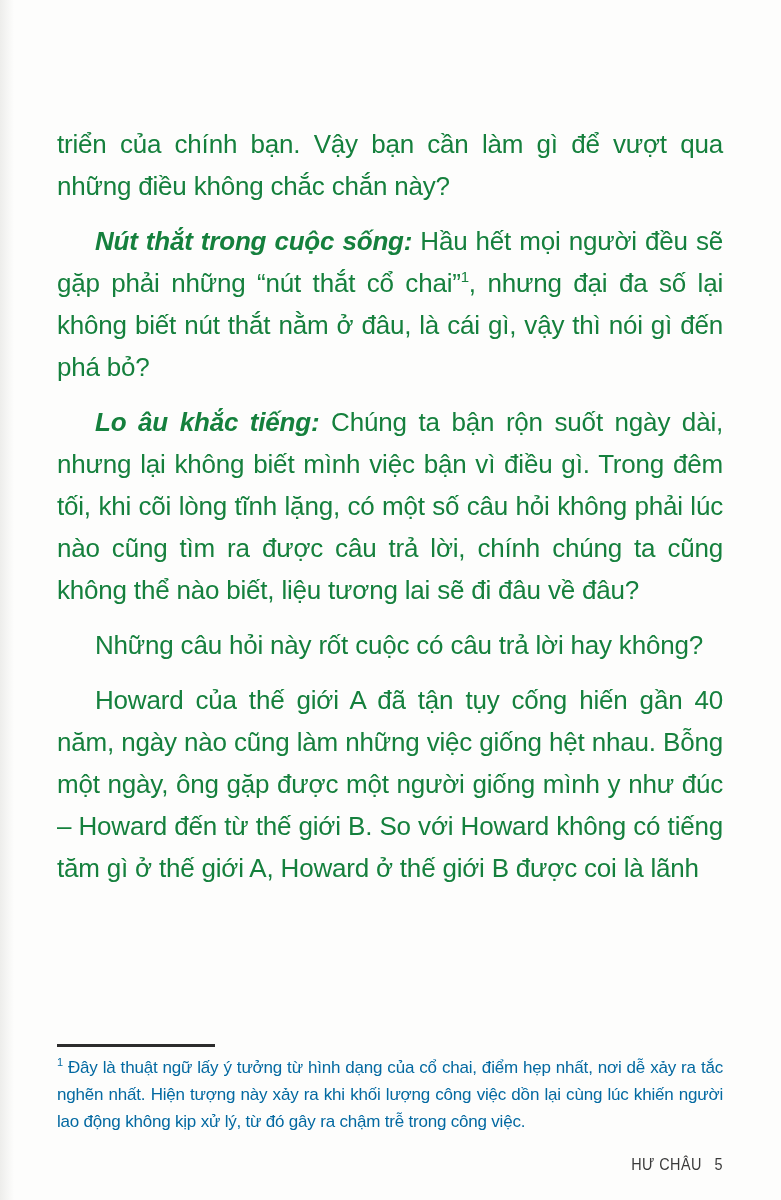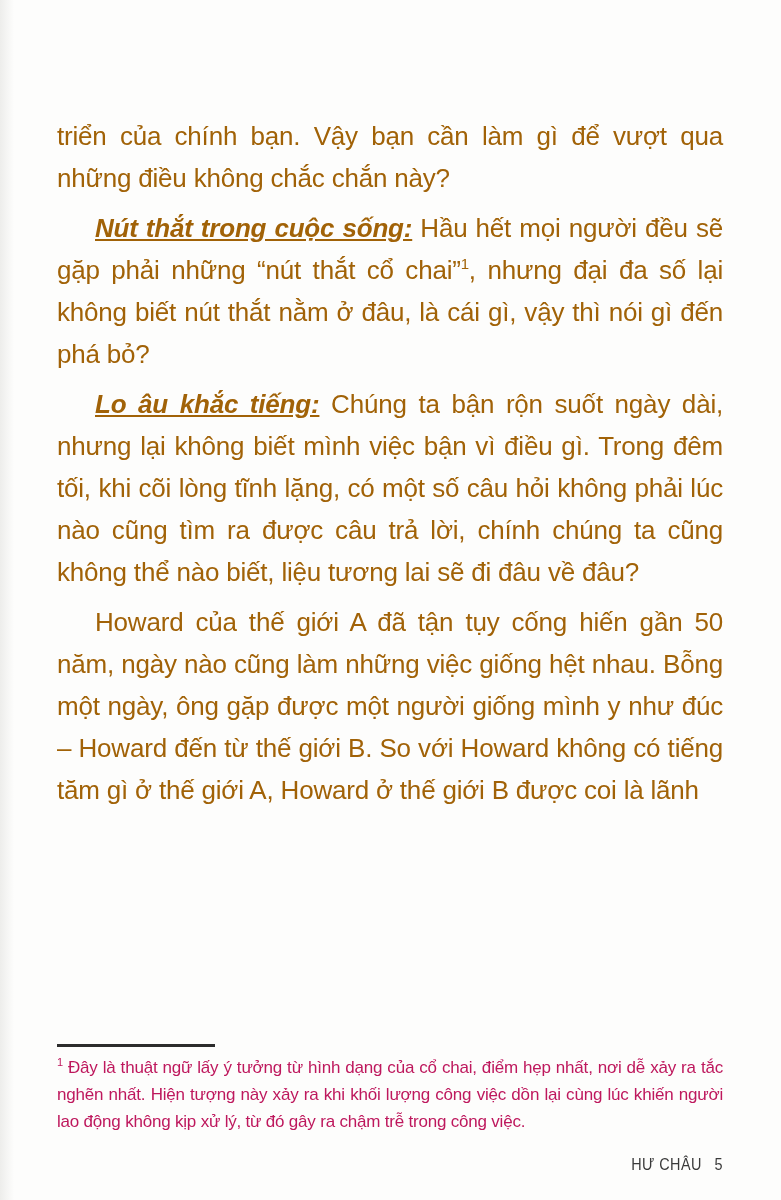--- a/index.html
+++ b/index.html
@@ -24,33 +24,32 @@
     background: linear-gradient(to right, #e9e9e7, rgba(255,255,255,0));
     opacity: 0.8;
   }
   .content {
     position: absolute;
     left: 57px;
     top: 110px;
     width: 666px;
   }
   .content p {
-    margin: 5px 0 8px 0;
+    margin: 13px 0 8px 0;
     font-size: 26px;
     line-height: 42px;
     letter-spacing: -0.2px;
     text-align: justify;
     text-align-last: left;
-    color: #a16207;
+    color: #15803d;
   }
   .indent { text-indent: 38px; }
   .lead {
     font-weight: bold;
     font-style: italic;
-    text-decoration: underline;
   }
   .book-title { font-style: italic; }
   sup.fn-ref {
     font-size: 15px;
     line-height: 0;
     vertical-align: super;
   }
   .footnote-rule {
     position: absolute;
     left: 57px;
@@ -62,21 +61,21 @@
   .footnote {
     position: absolute;
     left: 57px;
     top: 1054px;
     width: 666px;
     font-size: 17px;
     line-height: 27px;
     letter-spacing: -0.2px;
     text-align: justify;
     text-align-last: left;
-    color: #be185d;
+    color: #0369a1;
   }
   .footnote sup.fn-ref { font-size: 11px; }
   .page-footer {
     position: absolute;
     right: 58px;
     top: 1156px;
     display: flex;
     align-items: baseline;
     gap: 14px;
     font-size: 16px;
@@ -100,24 +99,27 @@
     </p>
 
     <p class="indent">
       <span class="lead">Nút thắt trong cuộc sống:</span><span> Hầu hết mọi người đều sẽ gặp phải những “nút thắt cổ chai”</span><sup class="fn-ref">1</sup><span>, nhưng đại đa số lại không biết nút thắt nằm ở đâu, là cái gì, vậy thì nói gì đến phá bỏ?</span>
     </p>
 
     <p class="indent">
       <span class="lead">Lo âu khắc tiếng:</span><span> Chúng ta bận rộn suốt ngày dài, nhưng lại không biết mình việc bận vì điều gì. Trong đêm tối, khi cõi lòng tĩnh lặng, có một số câu hỏi không phải lúc nào cũng tìm ra được câu trả lời, chính chúng ta cũng không thể nào biết, liệu tương lai sẽ đi đâu về đâu?</span>
     </p>
 
+    <p class="indent">
+      <span>Những câu hỏi này rốt cuộc có câu trả lời hay không?</span>
+    </p>
 
 
     <p class="indent">
-      <span>Howard của thế giới A đã tận tụy cống hiến gần 50 năm, ngày nào cũng làm những việc giống hệt nhau. Bỗng một ngày, ông gặp được một người giống mình y như đúc – Howard đến từ thế giới B. So với Howard không có tiếng tăm gì ở thế giới A, Howard ở thế giới B được coi là lãnh</span>
+      <span>Howard của thế giới A đã tận tụy cống hiến gần 40 năm, ngày nào cũng làm những việc giống hệt nhau. Bỗng một ngày, ông gặp được một người giống mình y như đúc – Howard đến từ thế giới B. So với Howard không có tiếng tăm gì ở thế giới A, Howard ở thế giới B được coi là lãnh</span>
     </p>
 
   </div>
 
   <div class="footnote-rule"></div>
 
   <div class="footnote">
     <sup class="fn-ref">1</sup><span> Đây là thuật ngữ lấy ý tưởng từ hình dạng của cổ chai, điểm hẹp nhất, nơi dễ xảy ra tắc nghẽn nhất. Hiện tượng này xảy ra khi khối lượng công việc dồn lại cùng lúc khiến người lao động không kịp xử lý, từ đó gây ra chậm trễ trong công việc.</span>
   </div>
 

